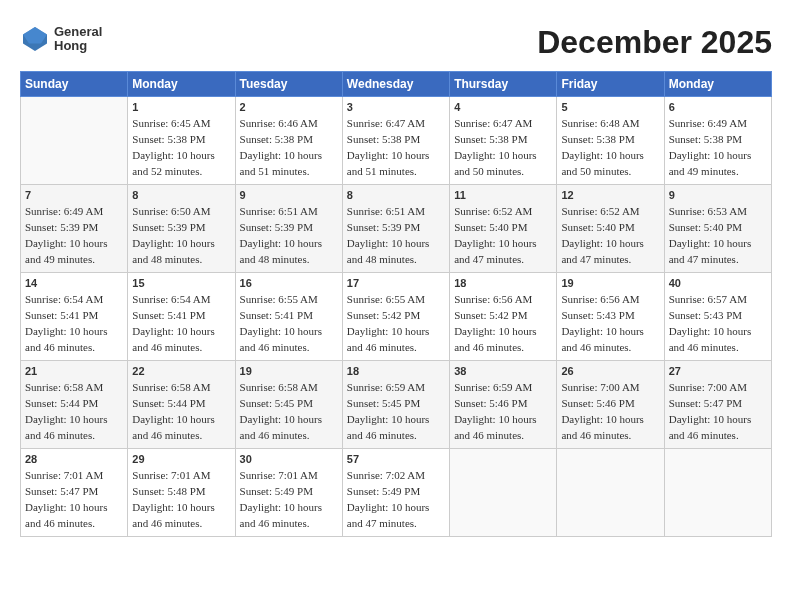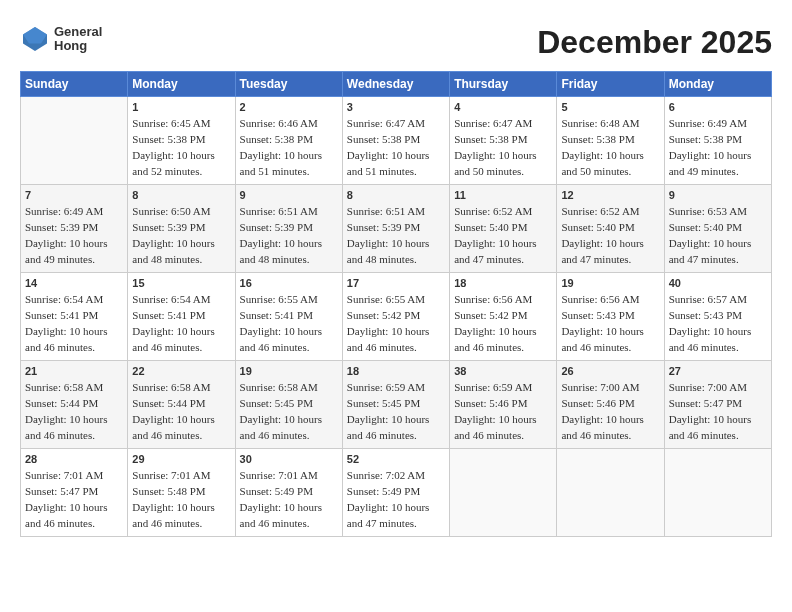--- a/index.html
+++ b/index.html
@@ -259,21 +259,21 @@
           </td>
           <td>
             <span class="day-num">29</span>
             <div class="day-detail">Sunrise: 7:01 AM<br>Sunset: 5:48 PM<br>Daylight: 10 hours and 46 minutes.</div>
           </td>
           <td>
             <span class="day-num">30</span>
             <div class="day-detail">Sunrise: 7:01 AM<br>Sunset: 5:49 PM<br>Daylight: 10 hours and 46 minutes.</div>
           </td>
           <td>
-            <span class="day-num">52</span>
+            <span class="day-num">57</span>
             <div class="day-detail">Sunrise: 7:02 AM<br>Sunset: 5:49 PM<br>Daylight: 10 hours and 47 minutes.</div>
           </td>
           <td class="empty"></td>
           <td class="empty"></td>
           <td class="empty"></td>
         </tr>
       </tbody>
   </table>
 </div>
 

